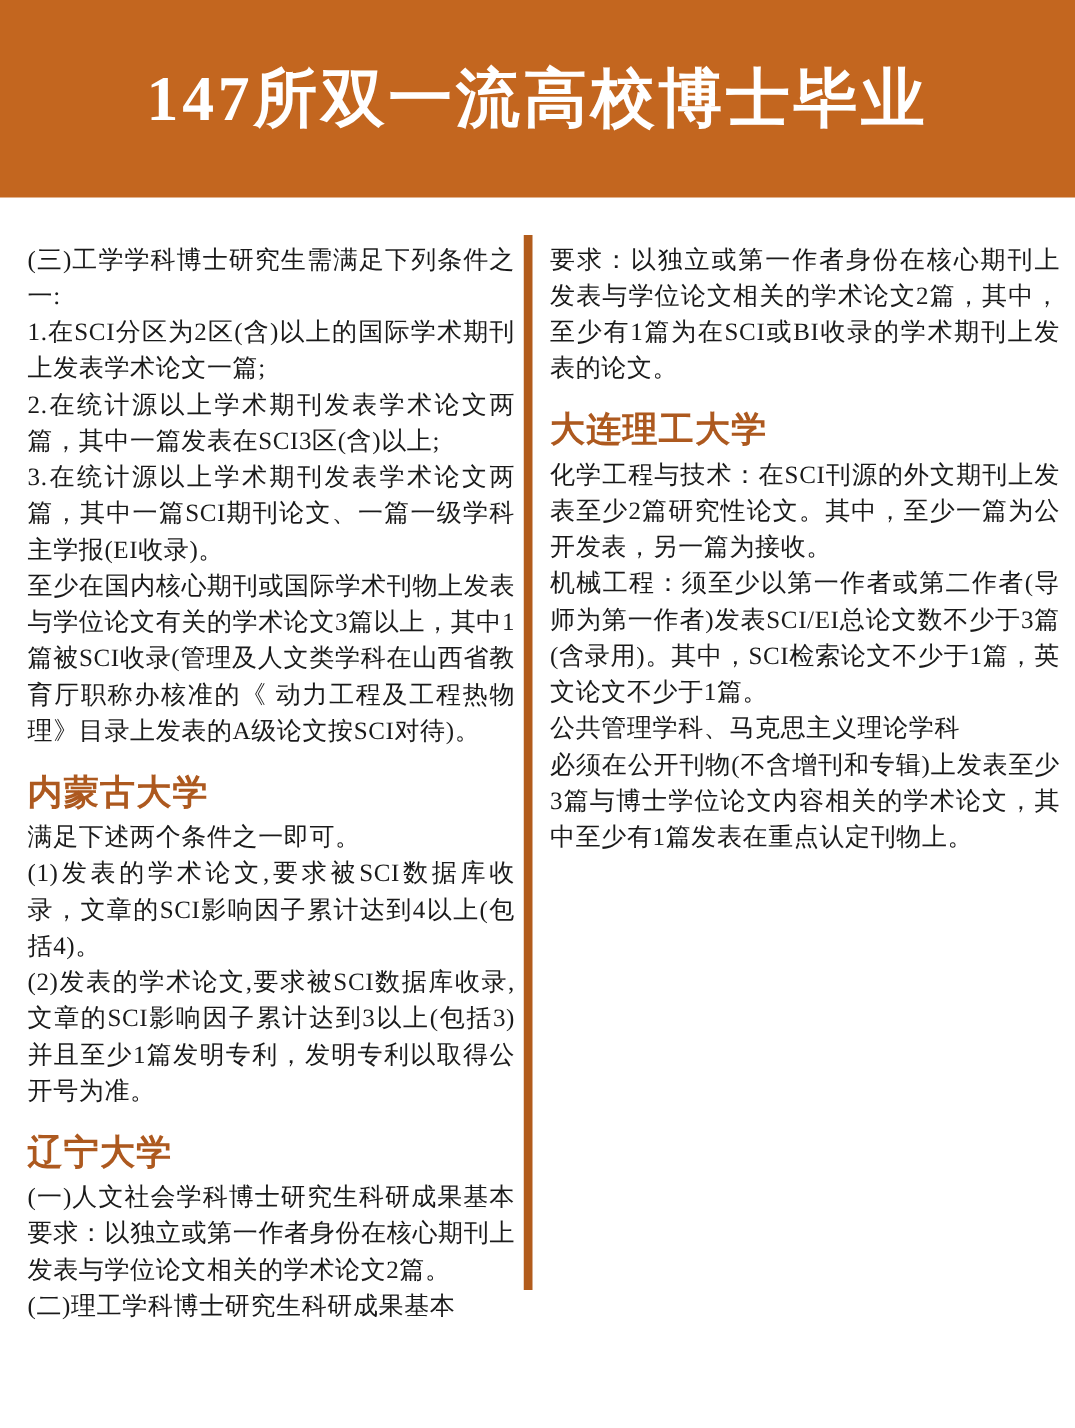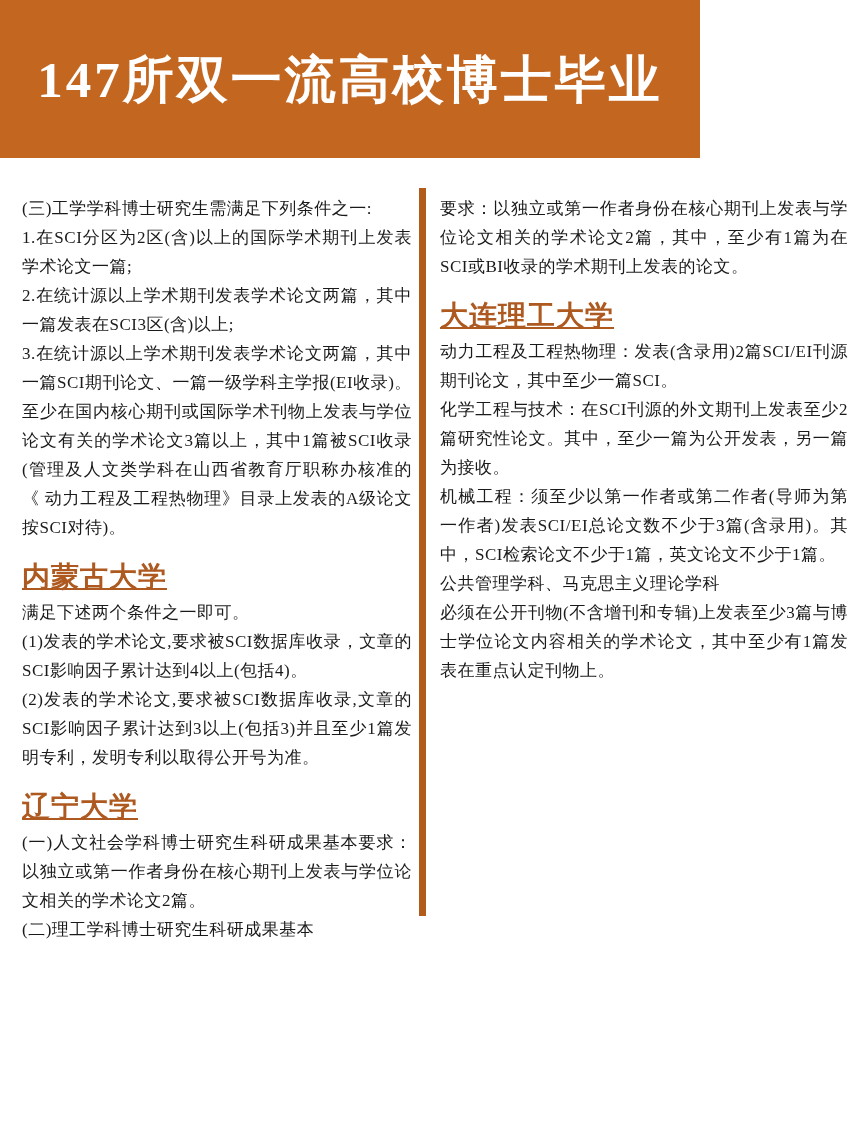--- a/index.html
+++ b/index.html
@@ -9,21 +9,21 @@
     font-family: "Liberation Serif", "DejaVu Serif", serif;
   }
   .page {
     position: relative;
     width: 860px;
     height: 1142px;
     background: #ffffff;
     overflow: hidden;
   }
   .banner {
-    width: 700px;
+    width: 860px;
     height: 158px;
     background: #c3661f;
     color: #ffffff;
     text-align: center;
     display: flex;
     flex-direction: column;
     justify-content: center;
     box-sizing: border-box;
     padding-top: 2px;
   }
@@ -54,35 +54,34 @@
   .divider {
     flex: none;
     width: 7px;
     background: #b25c1c;
     margin-left: 7px;
     margin-top: -6px;
     margin-bottom: 28px;
   }
   .para {
     margin: 0;
-    font-size: 17px;
+    font-size: 20px;
     line-height: 29px;
     color: #1a1a1a;
     text-align: justify;
     white-space: pre-line;
     letter-spacing: 0.5px;
   }
   .uni-heading {
     margin: 19px 0 5px 0;
     font-size: 28px;
     line-height: 32px;
     font-weight: bold;
     color: #ad591f;
     letter-spacing: 1px;
-    text-decoration: underline;
   }
   .col-right .para + .para {
   }
 </style>
 </head>
 <body>
 
 <div class="page">
 
   <header class="banner">
@@ -108,21 +107,20 @@
       <p class="para">(一)人文社会学科博士研究生科研成果基本要求：以独立或第一作者身份在核心期刊上发表与学位论文相关的学术论文2篇。
 (二)理工学科博士研究生科研成果基本</p>
     </section>
 
     <div class="divider"></div>
 
     <section class="col col-right">
       <p class="para">要求：以独立或第一作者身份在核心期刊上发表与学位论文相关的学术论文2篇，其中，至少有1篇为在SCI或BI收录的学术期刊上发表的论文。</p>
 
       <h2 class="uni-heading">大连理工大学</h2>
-      <p class="para">动力工程及工程热物理：发表(含录用)2篇SCI/EI刊源期刊论文，其中至少一篇SCI。</p>
       <p class="para">化学工程与技术：在SCI刊源的外文期刊上发表至少2篇研究性论文。其中，至少一篇为公开发表，另一篇为接收。</p>
       <p class="para">机械工程：须至少以第一作者或第二作者(导师为第一作者)发表SCI/EI总论文数不少于3篇(含录用)。其中，SCI检索论文不少于1篇，英文论文不少于1篇。</p>
 
       <p class="para">公共管理学科、马克思主义理论学科
 必须在公开刊物(不含增刊和专辑)上发表至少3篇与博士学位论文内容相关的学术论文，其中至少有1篇发表在重点认定刊物上。</p>
     </section>
 
   </main>
 
 </div>

